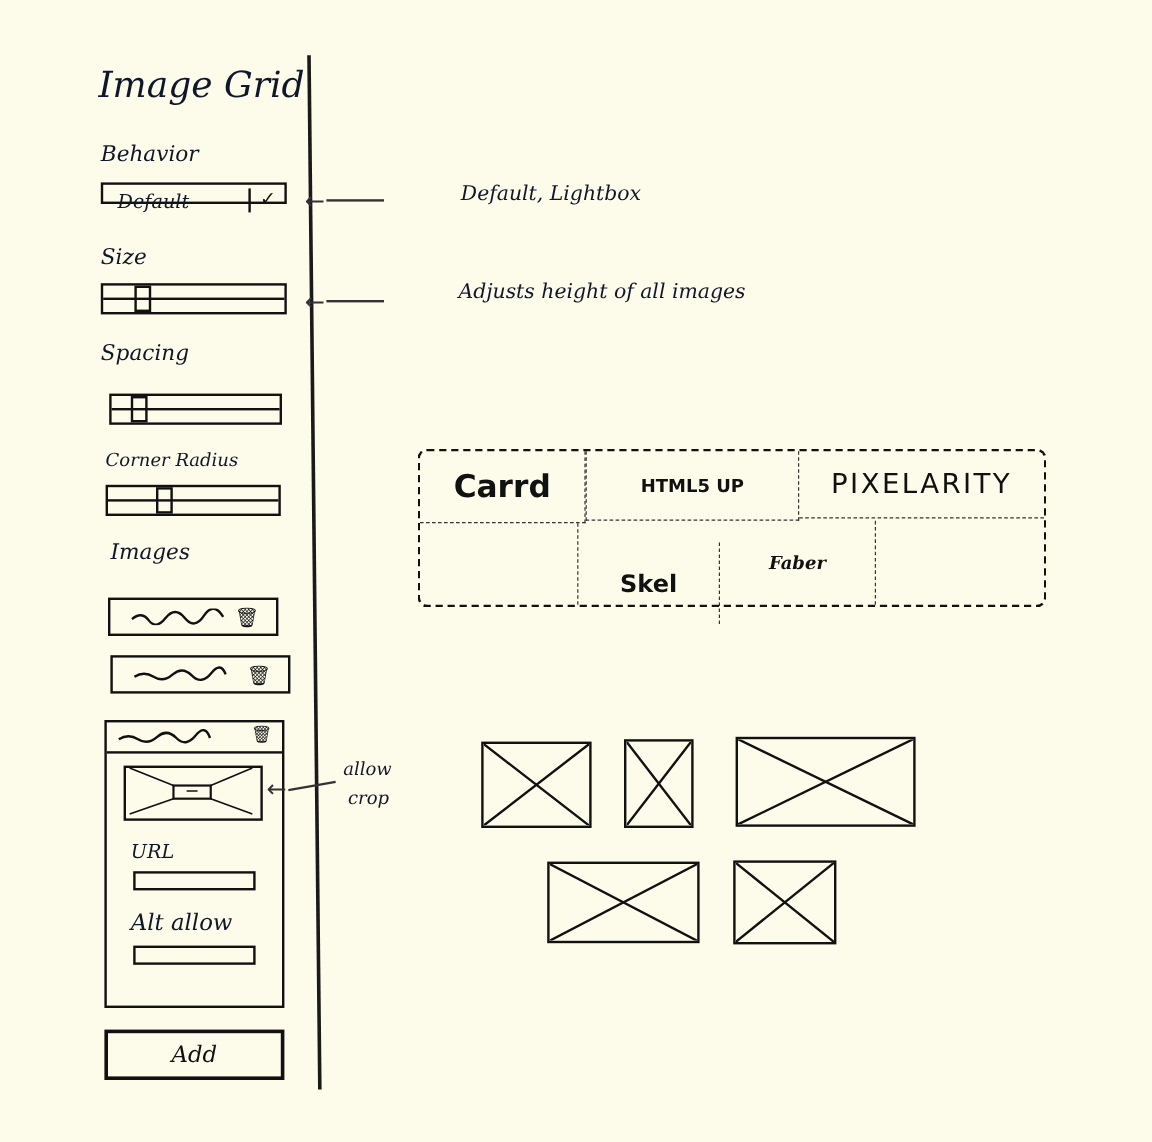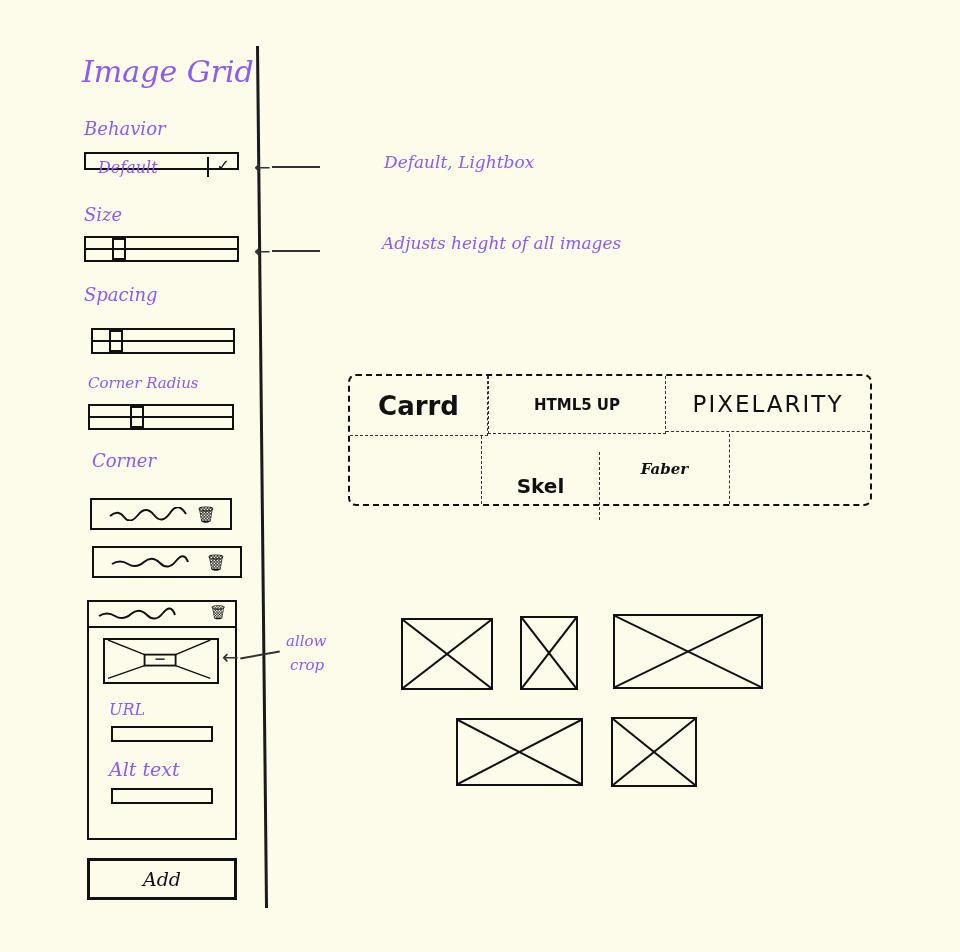--- a/index.html
+++ b/index.html
@@ -4,21 +4,21 @@
   <style>
     * { box-sizing: border-box; margin: 0; padding: 0; }
     html, body { width: 960px; height: 952px; overflow: hidden; }
     body {
       background: #fdfbea;
       position: relative;
       font-family: "DejaVu Sans", sans-serif;
       color: #111;
     }
     .abs { position: absolute; }
-    .hand { font-family: "DejaVu Serif", serif; font-style: italic; color: #8b5cf6; }
+    .hand { font-family: "DejaVu Serif", serif; font-style: italic; color: #0f172a; }
     .divider { left: 256px; top: 46px; width: 3px; height: 862px; background: #1a1a1a; transform: rotate(-0.6deg); transform-origin: top; }
 
     .title { left: 82px; top: 54px; font-size: 30px; }
     .label { font-size: 18px; }
 
     .select { left: 84px; top: 152px; width: 155px; height: 18px; border: 2px solid #111; }
     .select .val { position: absolute; left: 12px; top: 4px; font-size: 16px; }
     .select .sep { position: absolute; right: 28px; top: 3px; width: 2px; height: 20px; background: #111; }
     .select .chev { position: absolute; right: 7px; top: 2px; font-size: 16px; }
 
@@ -80,21 +80,21 @@
   <div class="track"></div>
   <div class="thumb" style="left:16px;"></div>
 </div>
 
 <div class="abs hand" style="left:88px;top:374px;font-size:15px;">Corner Radius</div>
 <div class="abs slider" style="left:88px;top:404px;width:146px;">
   <div class="track"></div>
   <div class="thumb" style="left:40px;"></div>
 </div>
 
-<div class="abs hand label" style="left:92px;top:450px;">Corner</div>
+<div class="abs hand label" style="left:92px;top:450px;">Images</div>
 
 <div class="abs img-row" style="left:90px;top:498px;width:142px;">
   <svg class="squiggle" viewBox="0 0 80 14">
       <path d="M2 9 Q10 2 16 10 T30 8 T46 8 T62 6 T78 7" stroke="#111" stroke-width="2" fill="none"></path>
     </svg>
   <span class="trash">🗑</span>
 </div>
 <div class="abs img-row" style="left:92px;top:546px;width:150px;">
   <svg class="squiggle" viewBox="0 0 80 14">
       <path d="M2 9 Q10 4 18 9 T34 7 T50 8 T66 6 T78 7" stroke="#111" stroke-width="2" fill="none"></path>
@@ -114,21 +114,21 @@
       <line x1="0" y1="0" x2="40" y2="16" stroke="#111" stroke-width="1.5"></line>
       <line x1="0" y1="42" x2="40" y2="28" stroke="#111" stroke-width="1.5"></line>
       <line x1="112" y1="0" x2="74" y2="16" stroke="#111" stroke-width="1.5"></line>
       <line x1="112" y1="42" x2="74" y2="28" stroke="#111" stroke-width="1.5"></line>
       <rect x="40" y="16" width="34" height="12" stroke="#111" stroke-width="2" fill="none"></rect>
       <line x1="52" y1="21" x2="62" y2="21" stroke="#111" stroke-width="1.5"></line>
     </svg>
   </div>
   <div class="field-label hand" style="top:98px;">URL</div>
   <div class="field" style="top:124px;"></div>
-  <div class="field-label hand" style="top:156px;font-size:19px;">Alt text</div>
+  <div class="field-label hand" style="top:156px;font-size:19px;">Alt allow</div>
   <div class="field" style="top:186px;"></div>
 </div>
 
 <button class="abs add-btn">Add</button>
 
 <span class="abs arrowhead" style="left:254px;top:155px;">←</span>
 <div class="abs arrow" style="left:272px;top:166px;width:48px;"></div>
 <div class="abs hand note" style="left:340px;top:152px;">Default, Lightbox</div>
 
 <span class="abs arrowhead" style="left:254px;top:239px;">←</span>

